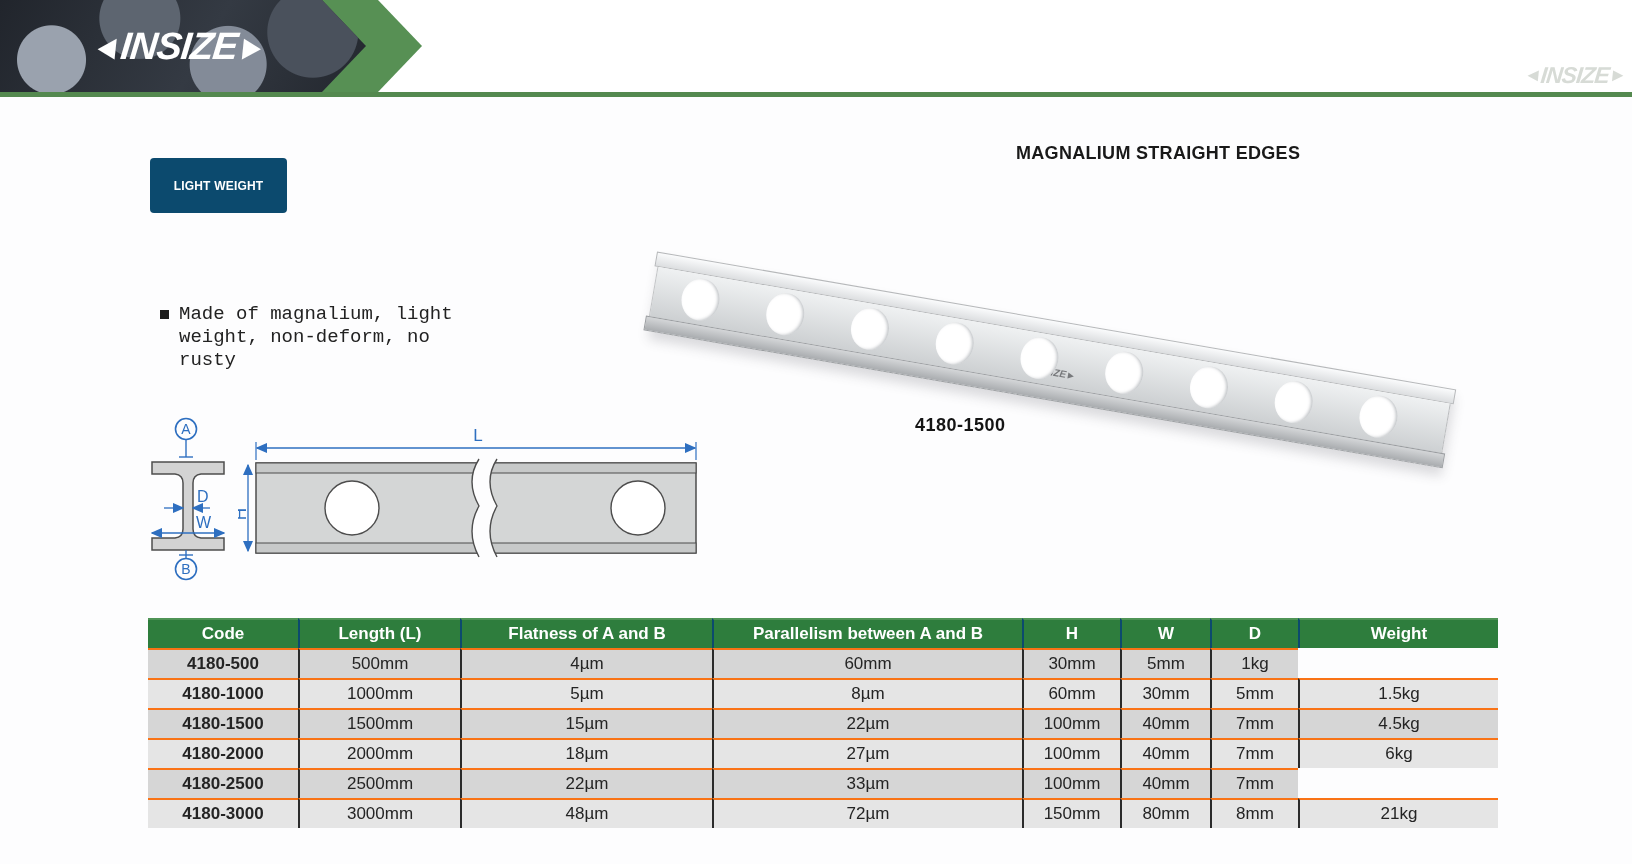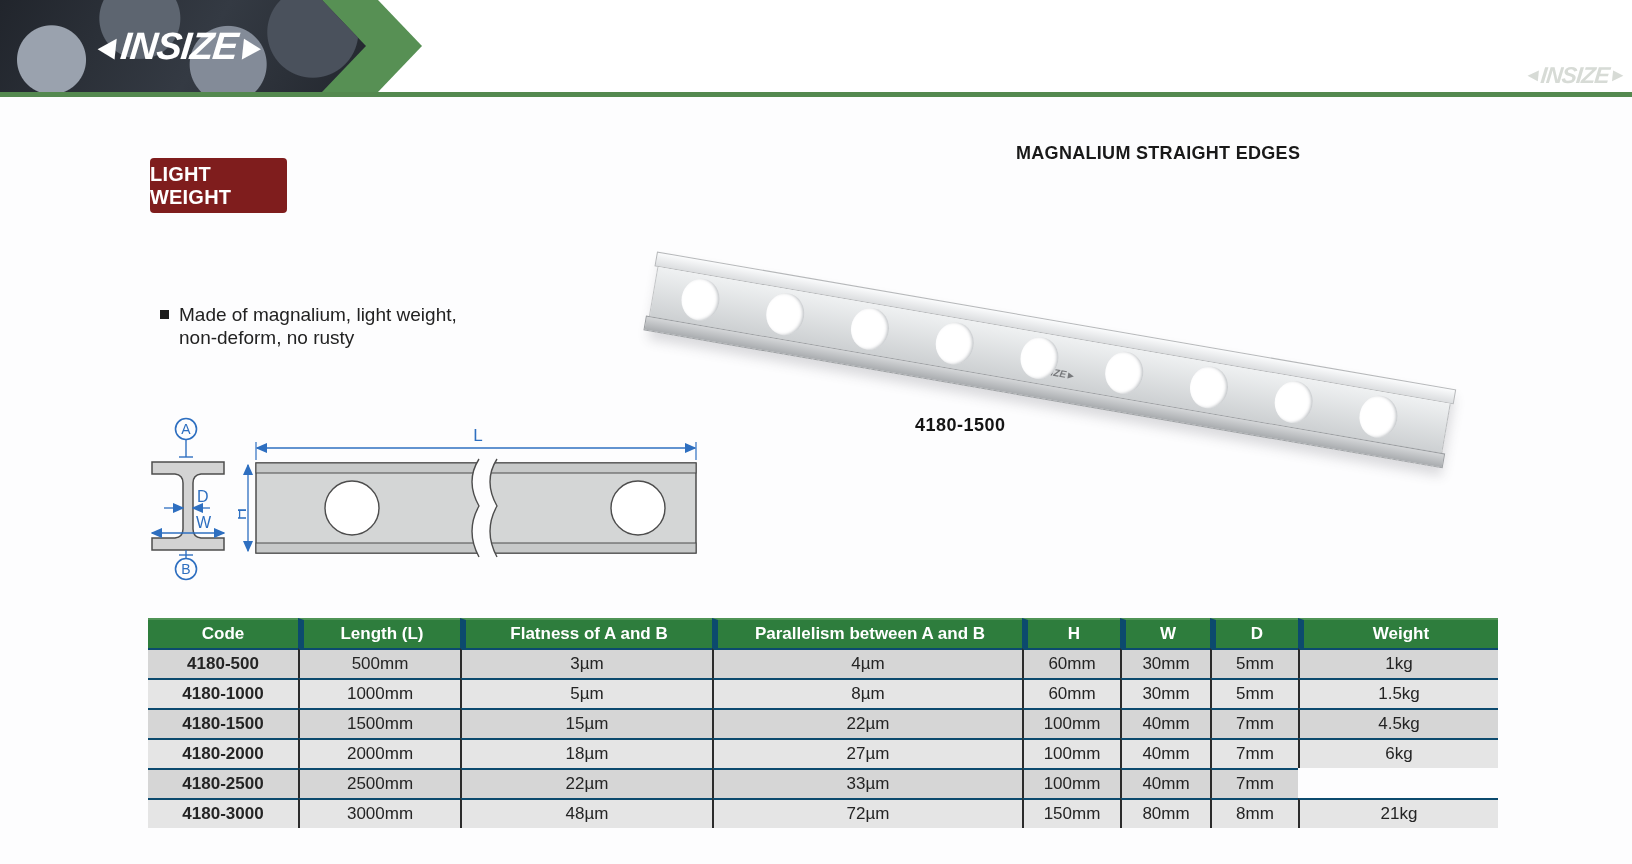--- a/index.html
+++ b/index.html
@@ -25,26 +25,26 @@
     transform:skewX(-6deg); display:flex; align-items:center; }
   .logo .arr { font-style:normal; font-size:30px; line-height:1; transform:scaleY(1.15); }
   .hdr-line { position:absolute; left:0; top:92px; width:1632px; height:5px; background:#54894f; }
   .watermark { position:absolute; right:6px; top:62px; font-weight:bold; font-style:italic;
     font-size:23px; letter-spacing:-1px; color:#d7dbd6; white-space:nowrap;
     display:flex; align-items:center; transform:skewX(-6deg); }
   .watermark .arr { font-style:normal; font-size:18px; }
 
   
   .badge { position:absolute; left:150px; top:158px; width:137px; height:55px;
-    background:#7f1d1d; border-radius:4px; color:#fff; font-weight:bold; font-size:20px;
+    background:#0c4a6e; border-radius:4px; color:#fff; font-weight:bold; font-size:12px;
     display:flex; align-items:center; justify-content:center; letter-spacing:0.2px; }
   .title { position:absolute; left:1016px; top:143px; width:450px; font-size:18px;
     font-weight:bold; color:#191919; letter-spacing:0.3px; white-space:nowrap; }
   .feature { position:absolute; left:160px; top:303px; width:330px; font-size:19px;
-    line-height:23px; color:#222; display:flex; }
+    line-height:23px; color:#222; display:flex;font-family:Liberation Mono, monospace; }
   .feature .sq { width:9px; height:9px; background:#1c1c1c; margin:7px 10px 0 0; flex:0 0 9px; }
 
   
   .product { position:absolute; left:655px; top:240px; width:830px; height:200px; }
   .bar { position:absolute; left:5px; top:12px; width:805px; height:80px;
     transform:rotate(9.8deg); transform-origin:0 0;
     box-shadow:3px 8px 12px rgba(60,60,70,0.18); }
   .flange-top { position:absolute; left:-3px; top:0; width:811px; height:15px;
     background:linear-gradient(180deg,#fafbfc,#dcdee0); border:1px solid #b6b8ba; }
   .web { position:absolute; left:0; top:15px; width:805px; height:50px;
@@ -60,23 +60,23 @@
     color:#141414; letter-spacing:0.5px; }
 
   
   .diag1 { position:absolute; left:140px; top:412px; }
   .diag2 { position:absolute; left:238px; top:415px; }
 
   
   .tbl { position:absolute; left:148px; top:618px; width:1350px; font-size:17px; }
   .tr { display:grid; grid-template-columns:150px 162px 252px 310px 98px 90px 88px 200px; }
   .th { background:#2e7d3d; color:#fff; font-weight:bold; height:30px; line-height:28px;
-    text-align:center; border-top:2px solid #4f9456; border-left:6px solid #0c4a6e; }
+    text-align:center; border-top:2px solid #4f9456; border-left:2px solid #0c4a6e; }
   .th:first-child { border-left:none; }
-  .td { height:30px; line-height:28px; text-align:center; border-top:2px solid #0c4a6e;
+  .td { height:30px; line-height:28px; text-align:center; border-top:2px solid #f97316;
     border-left:2px solid #2b2b2b; color:#242424; }
   .td:first-child { border-left:none; font-weight:bold; }
   .row-a .td { background:#d6d6d6; }
   .row-b .td { background:#e5e5e5; }
 </style>
 </head>
 <body>
 
 <div class="hdr">
   <div class="hdr-chevron"></div>
@@ -189,21 +189,20 @@
       <div class="th">Flatness of A and B</div>
       <div class="th">Parallelism between A and B</div>
       <div class="th">H</div>
       <div class="th">W</div>
       <div class="th">D</div>
       <div class="th">Weight</div>
     </div>
     <div class="tr row-a">
       <div class="td">4180-500</div>
       <div class="td">500mm</div>
-      <div class="td">3µm</div>
       <div class="td">4µm</div>
       <div class="td">60mm</div>
       <div class="td">30mm</div>
       <div class="td">5mm</div>
       <div class="td">1kg</div>
     </div>
     <div class="tr row-b">
       <div class="td">4180-1000</div>
       <div class="td">1000mm</div>
       <div class="td">5µm</div>

